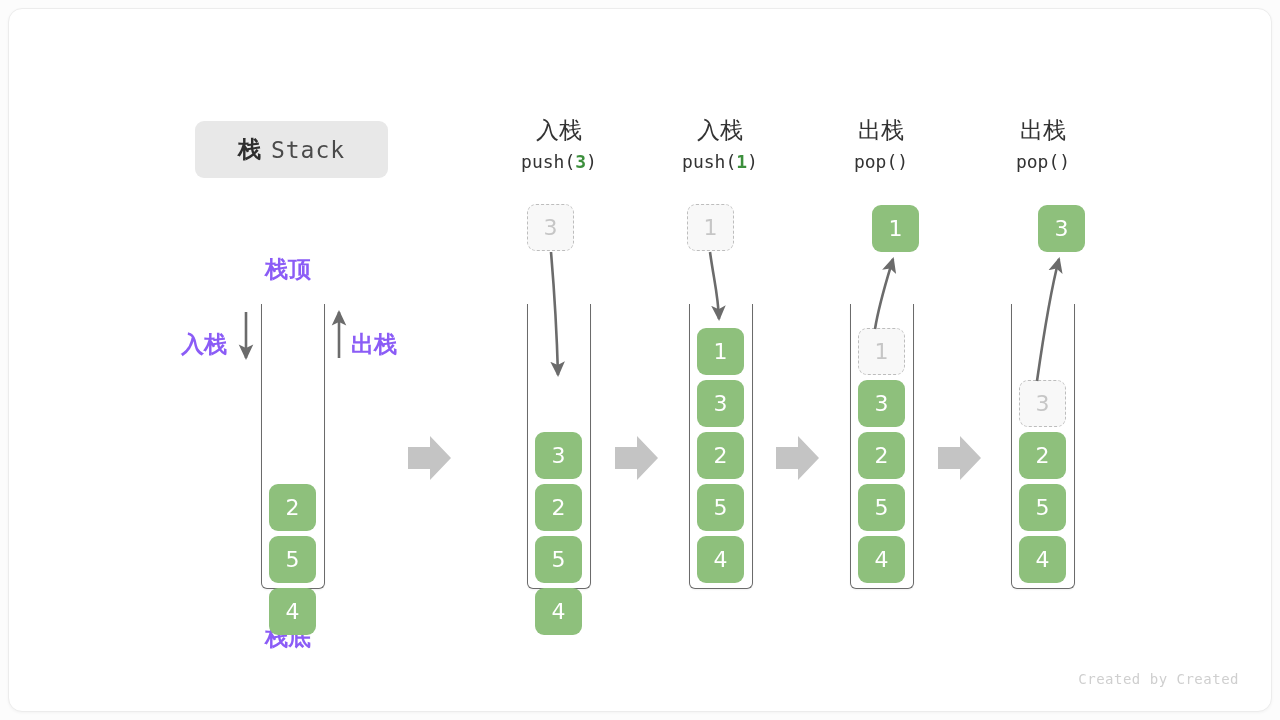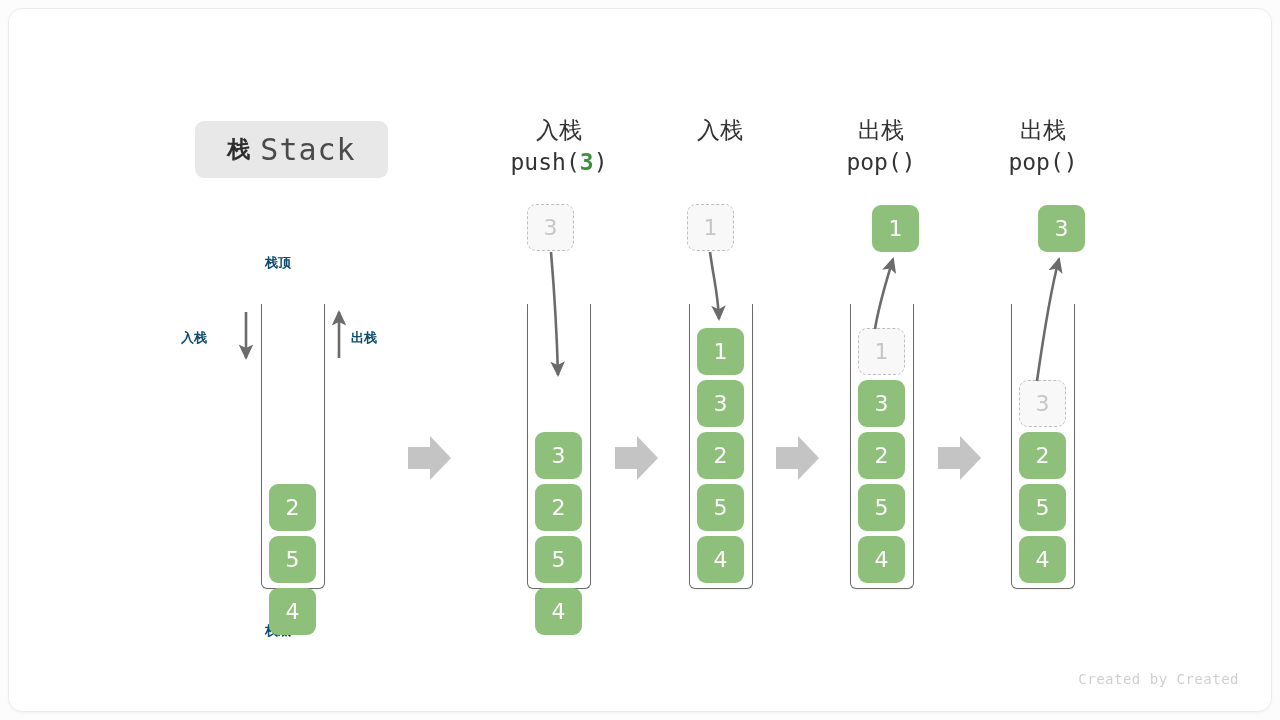--- a/index.html
+++ b/index.html
@@ -48,53 +48,53 @@
   }
   .title-chip .t-cn {
     font-family: "Liberation Sans", sans-serif;
     font-weight: bold;
     font-size: 23px;
     color: #2e2e2e;
     letter-spacing: 0px;
   }
   .title-chip .t-en {
     font-family: "DejaVu Sans Mono", monospace;
-    font-size: 30px;
+    font-size: 23px;
     color: #4a4a4a;
     margin-left: 10px;
     letter-spacing: 1px;
   }
 
   
   .lbl-bold {
     position: absolute;
     font-family: Liberation Serif, serif;
     font-weight: bold;
-    font-size: 13px;
-    color: #0c4a6e;
+    font-size: 23px;
+    color: #8b5cf6;
     white-space: nowrap;
   }
 
   .op-label {
     position: absolute;
     width: 150px;
     text-align: center;
     white-space: nowrap;
   }
   .op-label .op-cn {
     display: block;
     font-family: "Liberation Sans", sans-serif;
     font-size: 23px;
     color: #333333;
     line-height: 30px;
   }
   .op-label .op-code {
     display: block;
     font-family: "DejaVu Sans Mono", monospace;
-    font-size: 23px;
+    font-size: 18px;
     color: #333333;
     line-height: 34px;
     letter-spacing: 0px;
   }
   .op-label .op-arg {
     color: #3c8f3c;
     font-weight: bold;
   }
 
   
@@ -178,20 +178,21 @@
     <div class="lbl-bold" style="left:172px; top:320px;">入栈</div>
     <div class="lbl-bold" style="left:342px; top:320px;">出栈</div>
 
     <div class="op-label" style="left:475px; top:106px;">
       <span class="op-cn">入栈</span>
       <span class="op-code"><span>push(</span><span class="op-arg">3</span><span>)</span></span>
     </div>
 
     <div class="op-label" style="left:636px; top:106px;">
       <span class="op-cn">入栈</span>
+      <span class="op-code"><span>push(</span><span class="op-arg">1</span><span>)</span></span>
     </div>
 
     <div class="op-label" style="left:797px; top:106px;">
       <span class="op-cn">出栈</span>
       <span class="op-code"><span>pop(</span><span class="op-arg"></span><span>)</span></span>
     </div>
 
     <div class="op-label" style="left:959px; top:106px;">
       <span class="op-cn">出栈</span>
       <span class="op-code"><span>pop(</span><span class="op-arg"></span><span>)</span></span>

